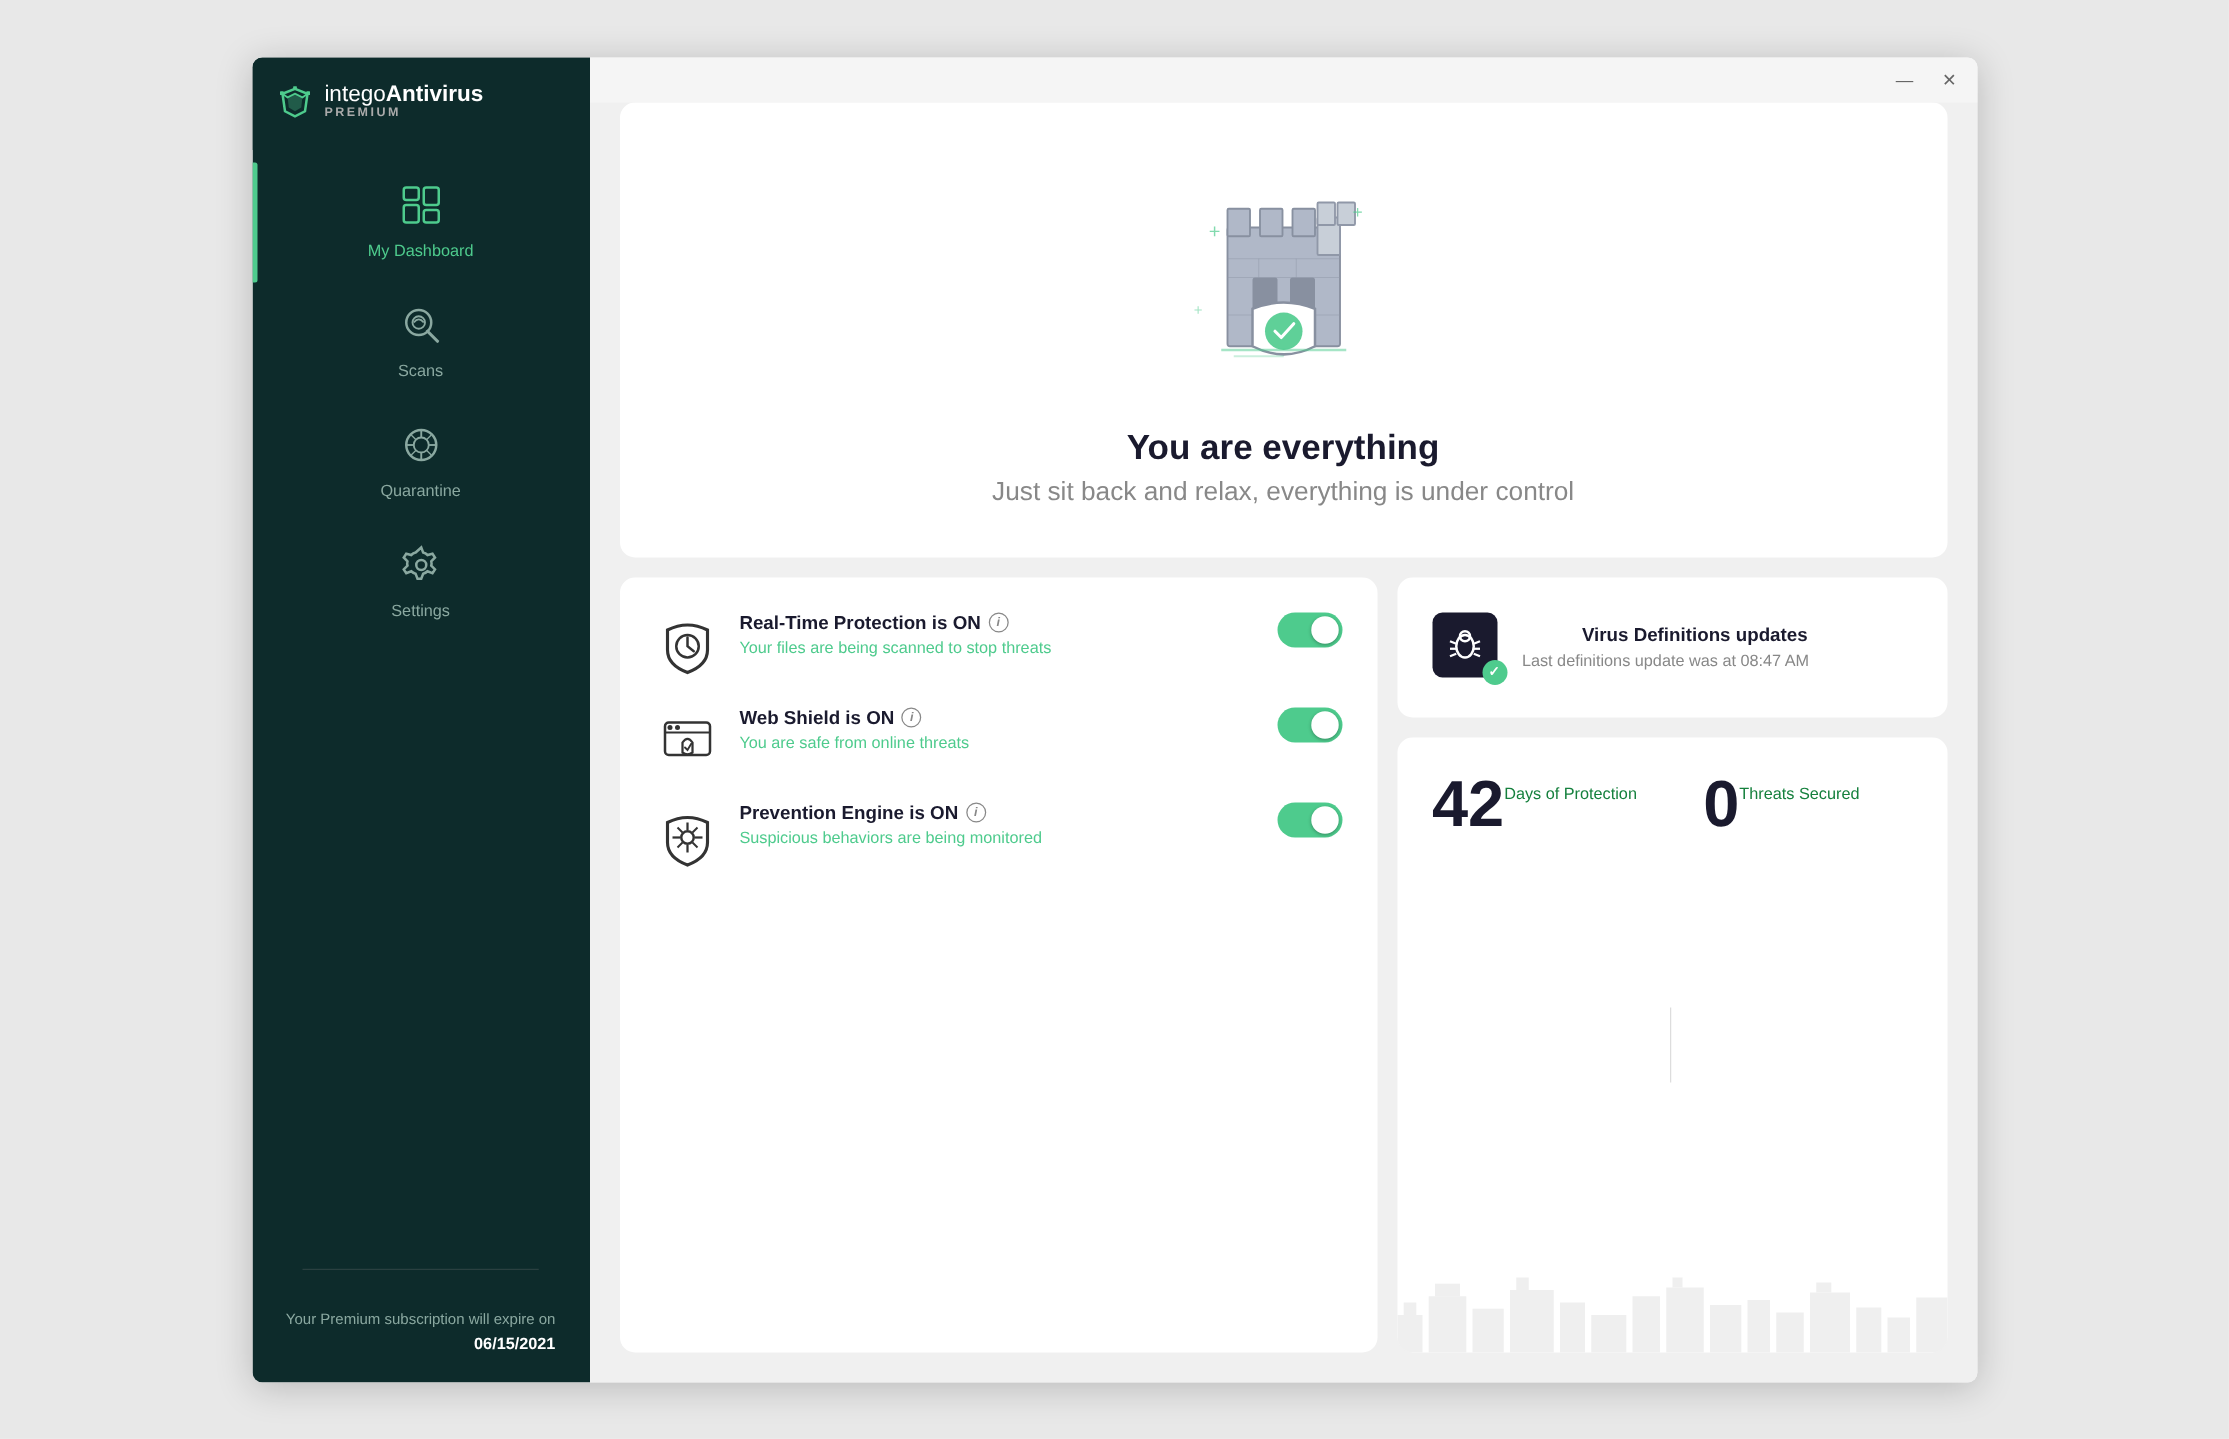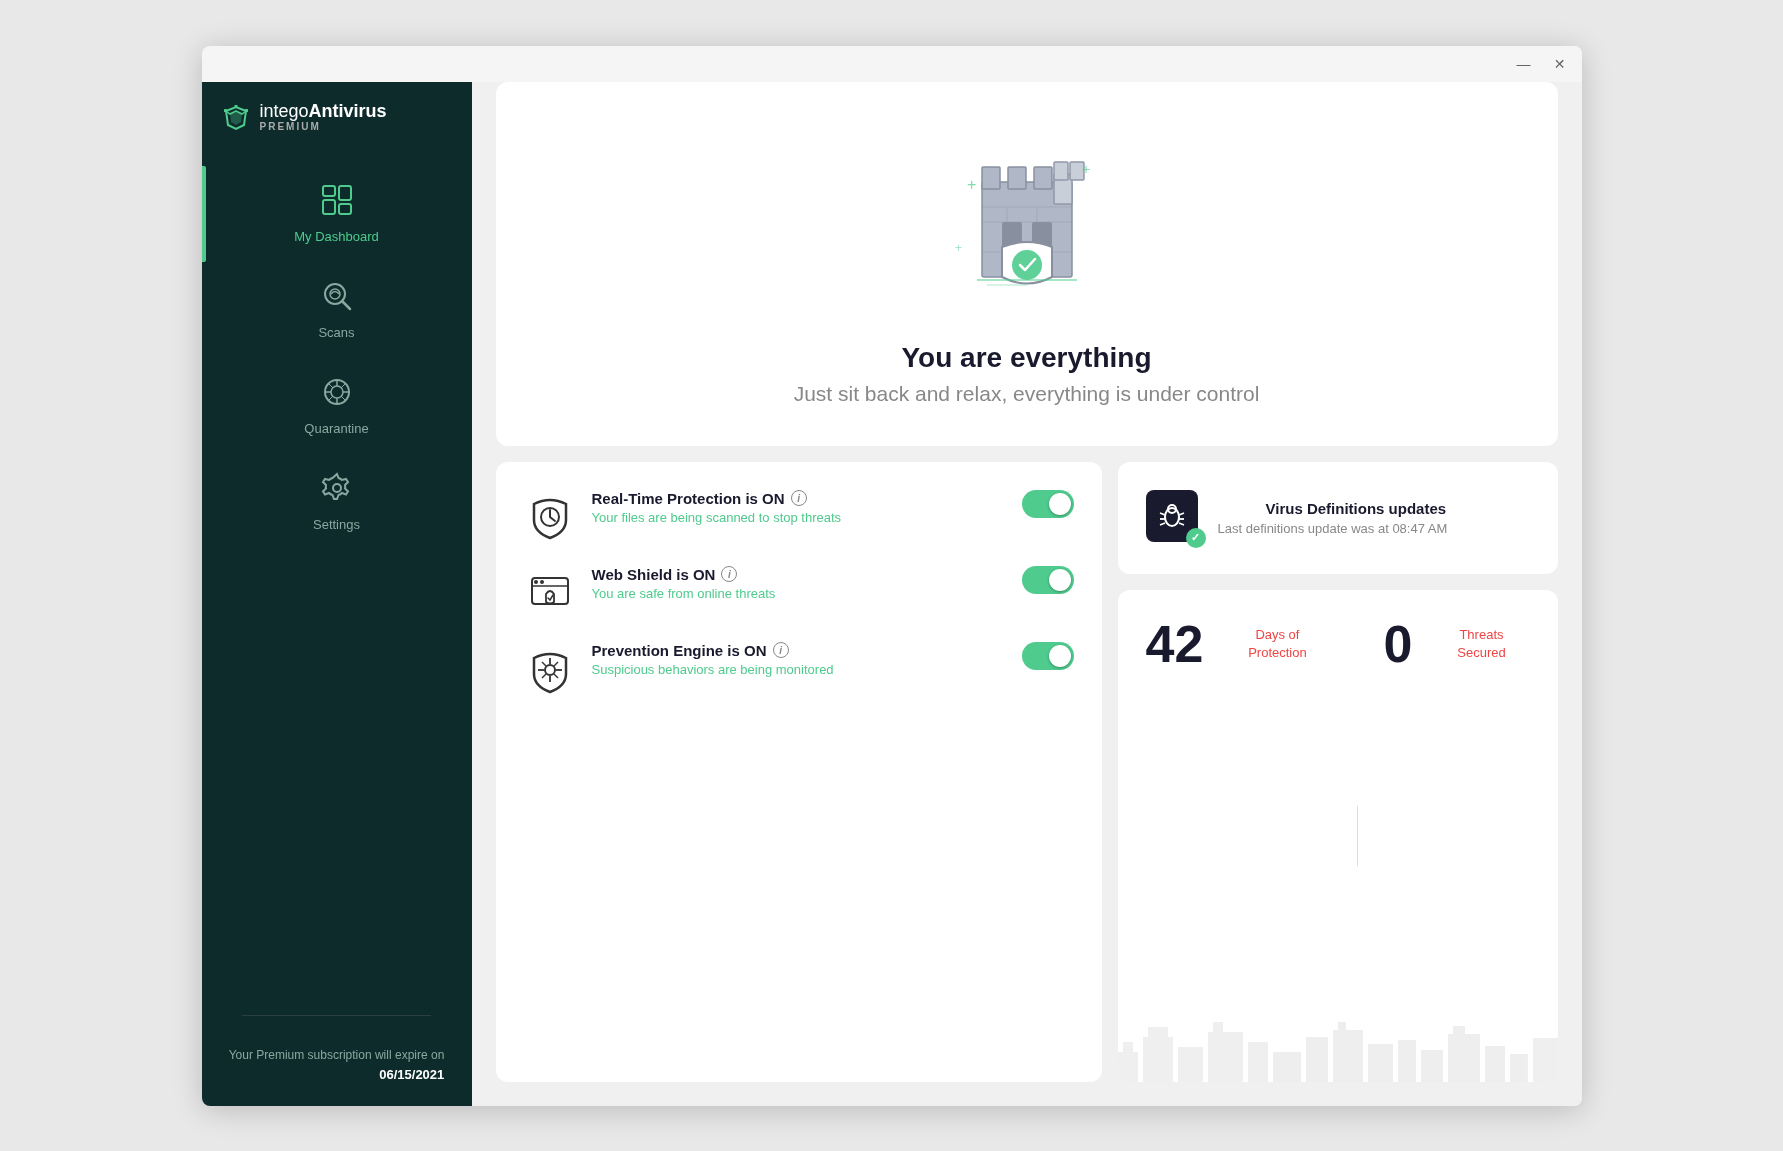--- a/index.html
+++ b/index.html
@@ -54,21 +54,20 @@
 
     
     .sidebar {
       width: 270px;
       background: #0d2b2b;
       display: flex;
       flex-direction: column;
       align-items: center;
       padding-top: 0;
       flex-shrink: 0;
-      margin-top: 36px;
     }
 
     .logo-area {
       width: 100%;
       padding: 20px 20px 24px 20px;
       display: flex;
       align-items: center;
       gap: 10px;
       background: #0d2b2b;
     }
@@ -380,33 +379,33 @@
       align-items: flex-start;
       gap: 10px;
       flex: 1;
       overflow: hidden;
       position: relative;
     }
 
     .stat-item {
       display: flex;
       align-items: flex-start;
-      gap: 21px;
+      gap: 0;
     }
 
     .stat-number {
       font-size: 52px;
       font-weight: 700;
       color: #1a1a2e;
       line-height: 1;
     }
 
     .stat-label {
       font-size: 13px;
-      color: #ef4444;
+      color: #15803d;
       padding-top: 8px;
       line-height: 1.4;
       text-align: center;
     }
 
     .stat-divider {
       width: 1px;
       height: 60px;
       background: #ddd;
       margin: 0 16px;

